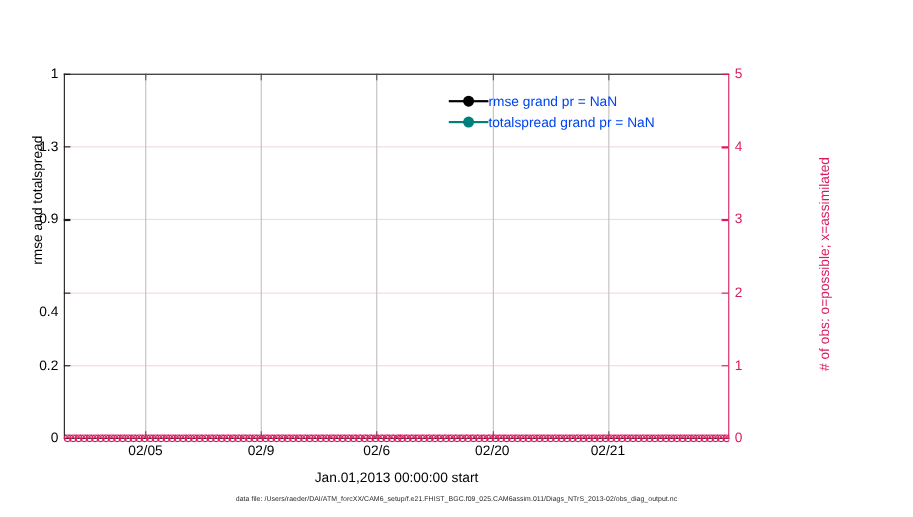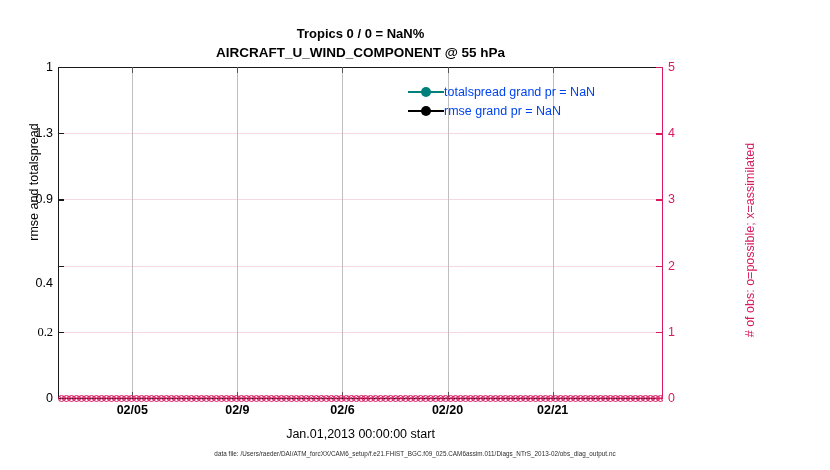--- a/index.html
+++ b/index.html
@@ -159,21 +159,20 @@
     white-space: nowrap;
   }
   .xlabel-tick {
     position: absolute;
     top: 403px;
     width: 70px;
     margin-left: -35px;
     text-align: center;
     font-size: 12.5px;
     color: #000000;
-    font-weight: bold;
   }
 
   
   .ytitle-left {
     position: absolute;
     left: -86px;
     top: 175px;
     width: 240px;
     text-align: center;
     font-size: 12.5px;
@@ -283,24 +282,20 @@
     color: #2b2b2b;
     white-space: nowrap;
     letter-spacing: 0.05px;
   }
 </style>
 </head>
 <body>
 
 <div id="figure">
 
-  <div class="title-block">
-    <div class="title-line1">Tropics 0 / 0 = NaN%</div>
-    <div class="title-line2">AIRCRAFT_U_WIND_COMPONENT @ 55 hPa</div>
-  </div>
 
   <div class="plot-area">
     
   </div>
 
   <div id="grid-layer">
       <div class="grid-h" style="top: 331.8px;"></div>
       <div class="grid-h" style="top: 265.6px;"></div>
       <div class="grid-h" style="top: 199.4px;"></div>
       <div class="grid-h" style="top: 133.2px;"></div>
@@ -327,21 +322,21 @@
       <div class="tick-top" style="left: 342.471px;"></div>
       <div class="xlabel-tick" style="left: 342.471px;">02/6</div>
       <div class="tick-bottom" style="left: 447.56px;"></div>
       <div class="tick-top" style="left: 447.56px;"></div>
       <div class="xlabel-tick" style="left: 447.56px;">02/20</div>
       <div class="tick-bottom" style="left: 552.648px;"></div>
       <div class="tick-top" style="left: 552.648px;"></div>
       <div class="xlabel-tick" style="left: 552.648px;">02/21</div>
       <div class="ylabel-left-wrap">
         <div class="ylabel-left-tick" style="top: 398px;">0</div>
-        <div class="ylabel-left-tick" style="top: 331.8px; font-family: Liberation Serif, serif;">0.2</div>
+        <div class="ylabel-left-tick" style="top: 331.8px;">0.2</div>
         <div class="ylabel-left-tick" style="top: 283px;">0.4</div>
         <div class="ylabel-left-tick" style="top: 199.4px;">0.9</div>
         <div class="ylabel-left-tick" style="top: 133.2px;">1.3</div>
         <div class="ylabel-left-tick" style="top: 67px;">1</div>
       </div>
       <div class="tick-left" style="top: 398px;"></div>
       <div class="tick-left" style="top: 331.8px;"></div>
       <div class="tick-left" style="top: 265.6px;"></div>
       <div class="tick-left" style="top: 199.4px;"></div>
       <div class="tick-left" style="top: 133.2px;"></div>
@@ -605,29 +600,29 @@
       <span class="obs-marker-x" style="left: 598px;">×</span>
     </div>
 
   <div class="ytitle-left">rmse and totalspread</div>
   <div class="ytitle-right"># of obs: o=possible; x=assimilated</div>
   <div class="xtitle">Jan.01,2013 00:00:00 start</div>
 
   <div class="legend">
     <div class="legend-row">
       <span class="legend-sample">
+        <span class="legend-line" id="legend-line-0" style="background: rgb(0, 0, 0);"></span>
+        <span class="legend-dot" id="legend-dot-0" style="background: rgb(0, 0, 0);"></span>
+      </span>
+      <span class="legend-text">rmse grand pr = NaN</span>
+    </div>
+    <div class="legend-row">
+      <span class="legend-sample">
         <span class="legend-line" id="legend-line-1" style="background: rgb(0, 128, 123);"></span>
         <span class="legend-dot" id="legend-dot-1" style="background: rgb(0, 128, 123);"></span>
       </span>
       <span class="legend-text">totalspread grand pr = NaN</span>
     </div>
-    <div class="legend-row">
-      <span class="legend-sample">
-        <span class="legend-line" id="legend-line-0" style="background: rgb(0, 0, 0);"></span>
-        <span class="legend-dot" id="legend-dot-0" style="background: rgb(0, 0, 0);"></span>
-      </span>
-      <span class="legend-text">rmse grand pr = NaN</span>
-    </div>
   </div>
 
   <div class="footer">data file: /Users/raeder/DAI/ATM_forcXX/CAM6_setup/f.e21.FHIST_BGC.f09_025.CAM6assim.011/Diags_NTrS_2013-02/obs_diag_output.nc</div>
 
 </div>
 
 </body></html>

